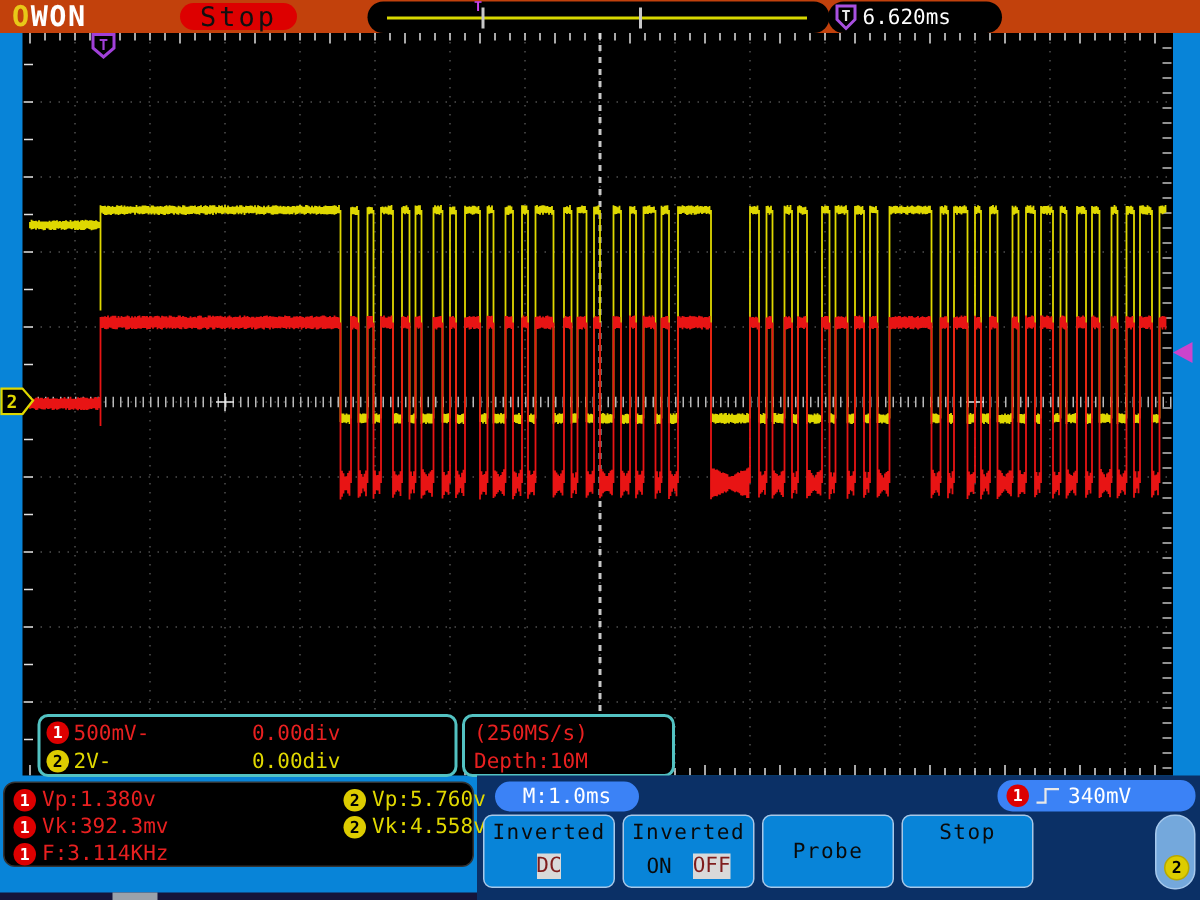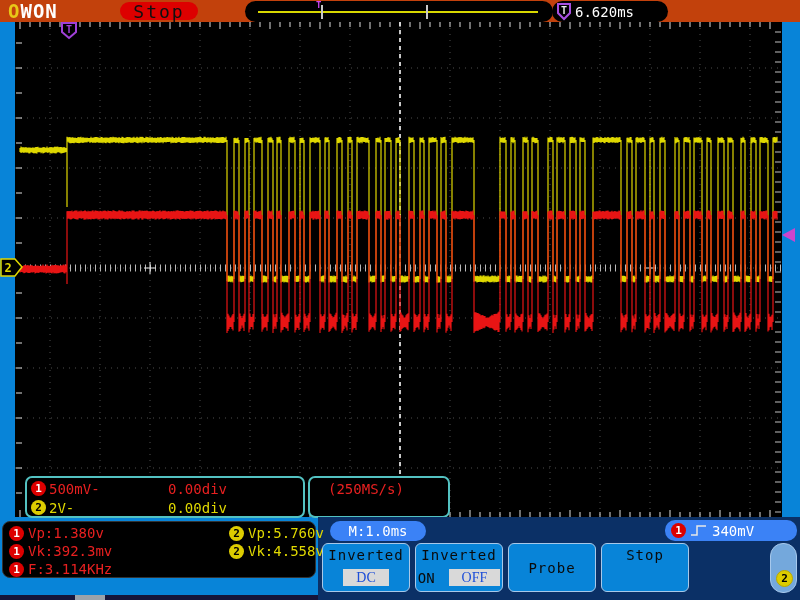--- a/index.html
+++ b/index.html
@@ -30,21 +30,21 @@
 
   
   .ch2mark{left:0px;top:258px;width:24px;height:19px;}
   
   .trigarrow{left:782px;top:228px;width:0;height:0;border-top:7px solid transparent;
              border-bottom:7px solid transparent;border-right:13px solid #cc44cc;}
 
   
   .infobox{background:#000;border:2px solid #53c2c2;border-radius:7px;box-sizing:border-box;}
   .box1{left:25px;top:476px;width:280px;height:42px;padding:1px 4px;}
-  .box2{left:308px;top:476px;width:142px;height:42px;padding:1px 18px;}
+  .box2{left:308px;top:476px;width:142px;height:42px;padding:1px 6px;}
   .inforow{display:flex;align-items:center;height:19px;font-size:14px;gap:3px;}
   .red{color:#e82020;} .yel{color:#e0d800;}
   .offset{margin-left:auto;margin-right:72px;}
   .badge{width:15px;height:15px;border-radius:50%;font-size:11px;font-weight:bold;
          display:inline-flex;align-items:center;justify-content:center;flex:none;}
   .badge.r{background:#dd0000;color:#fff;}
   .badge.y{background:#ddcc00;color:#000;}
 
   
   .menu-bg{left:318px;top:517px;width:482px;height:83px;background:#0b3066;}
@@ -58,21 +58,21 @@
 
   .mpill{left:330px;top:521px;width:96px;height:20px;border-radius:10px;justify-content:center;}
   .tlevel{left:665px;top:520px;width:132px;height:21px;border-radius:10px;
           padding-left:6px;box-sizing:border-box;gap:4px;}
 
   .menubtn{top:543px;width:88px;height:49px;background:#0884d8;border:1px solid #a8c8e8;
            border-radius:6px;box-sizing:border-box;color:#0a0a0a;font-size:14px;
            display:flex;flex-direction:column;align-items:center;padding:3px 2px;}
   .menubtn .title{letter-spacing:1px;}
   .menubtn .vals{margin-top:auto;display:flex;gap:14px;align-items:center;margin-bottom:2px;}
-  .chip{background:#d9d9d9;color:#1d4ed8;padding:0 13px;line-height:17px;font-family:Liberation Serif, serif;}
+  .chip{background:#d9d9d9;color:#7f1d1d;padding:0 0;line-height:17px;}
   .btn-center{justify-content:center;}
   .btn-center .title{margin:auto 0;}
 
   .sidepill{left:770px;top:543px;width:27px;height:50px;background:#74a8dc;
             border:1px solid #a6c8ec;border-radius:13px;box-sizing:border-box;}
   .sidepill .badge{position:absolute;left:5px;top:26px;background:#ddcc00;color:#000;
                    border:1px solid #b8a800;}
 </style>
 </head>
 <body>
@@ -373,20 +373,23 @@
   <div class="inforow yel">
     <span class="badge y">2</span>
     <span>2V-</span>
     <span class="offset">0.00div</span>
   </div>
 </div>
 <div class="abs infobox box2">
   <div class="inforow red">
       <span>(250MS/s)</span>
     </div>
+  <div class="inforow red">
+      <span>Depth:10M</span>
+    </div>
 </div>
 
 <div class="abs menu-bg"></div>
 <div class="abs strip-dark"></div>
 <div class="abs strip-notch"></div>
 
 <div class="abs measbox">
   <div class="measrow red">
     <span class="badge r">1</span>
     <span>Vp:1.380v</span>

